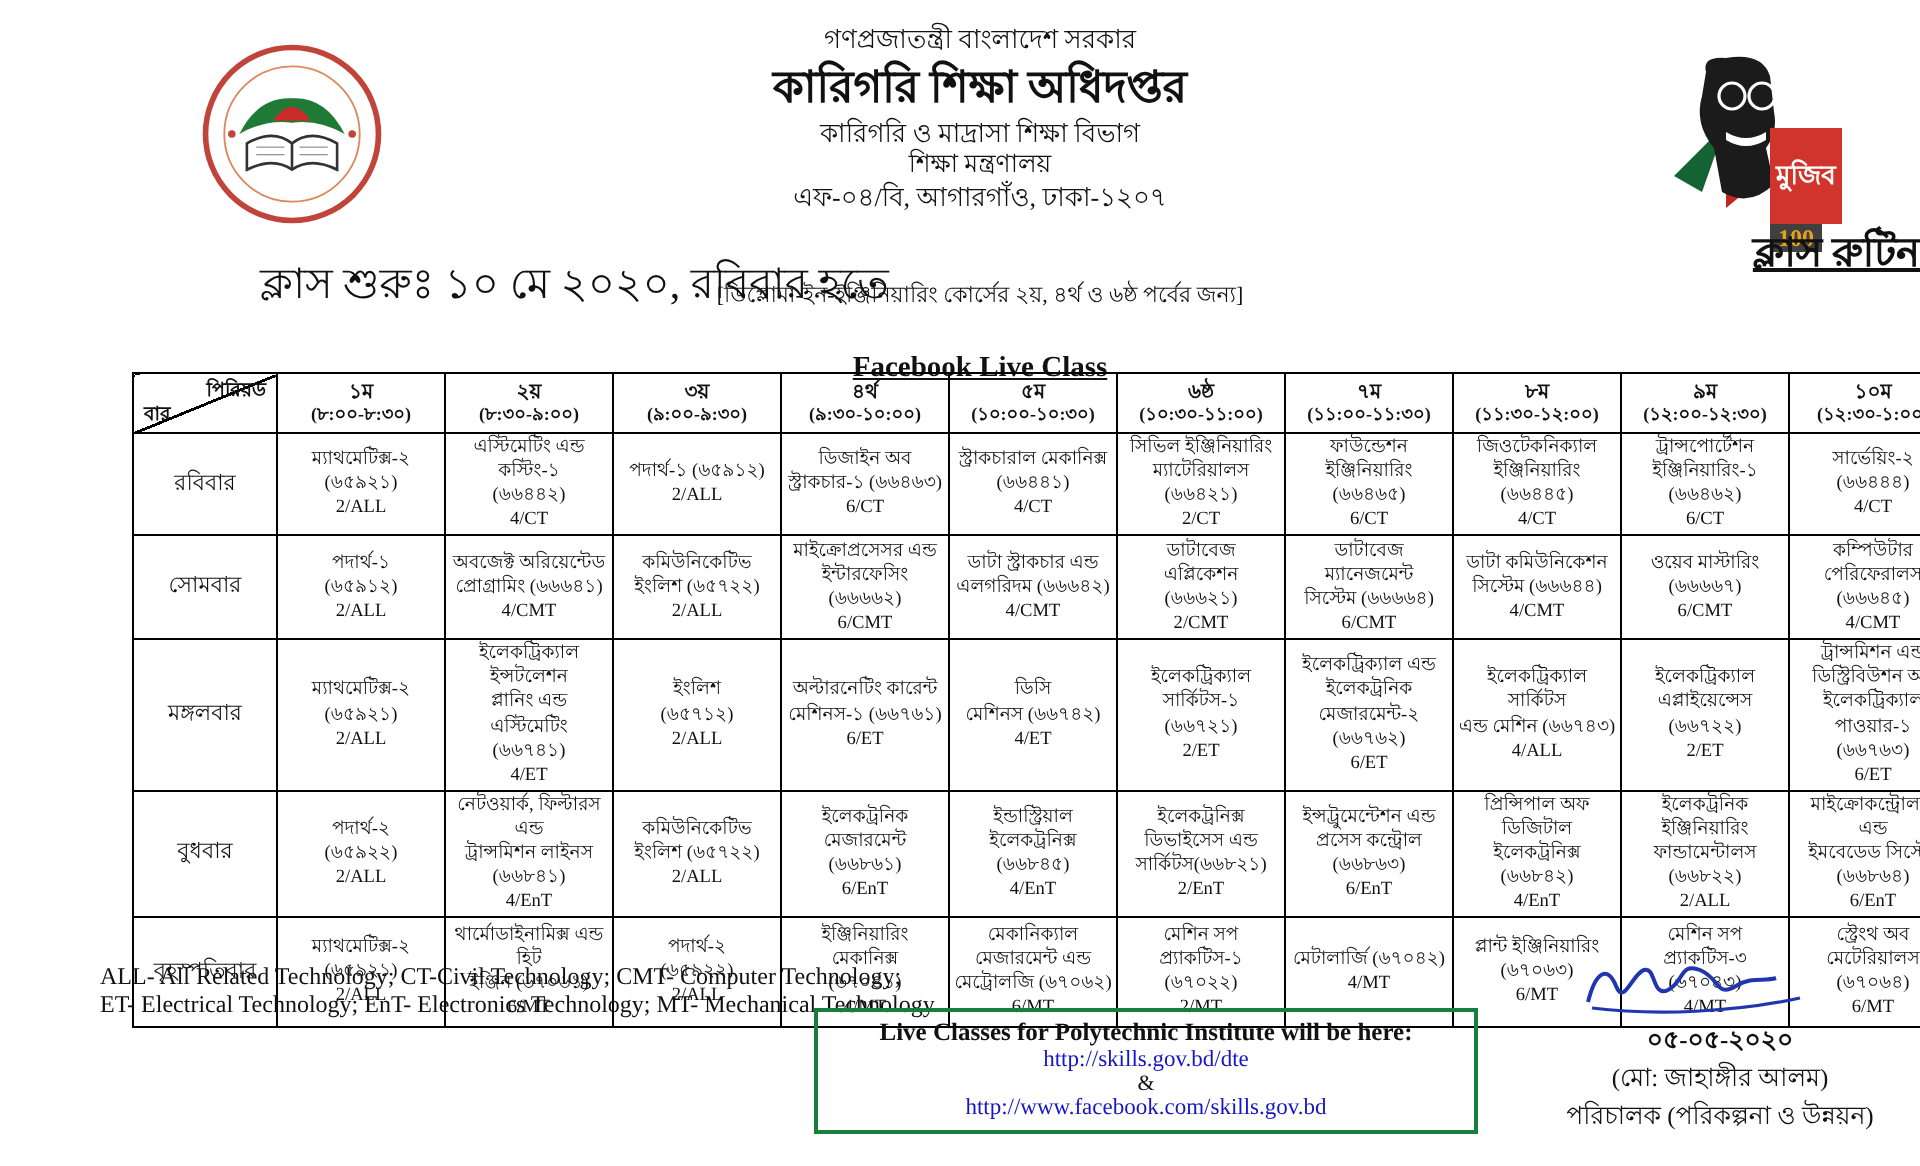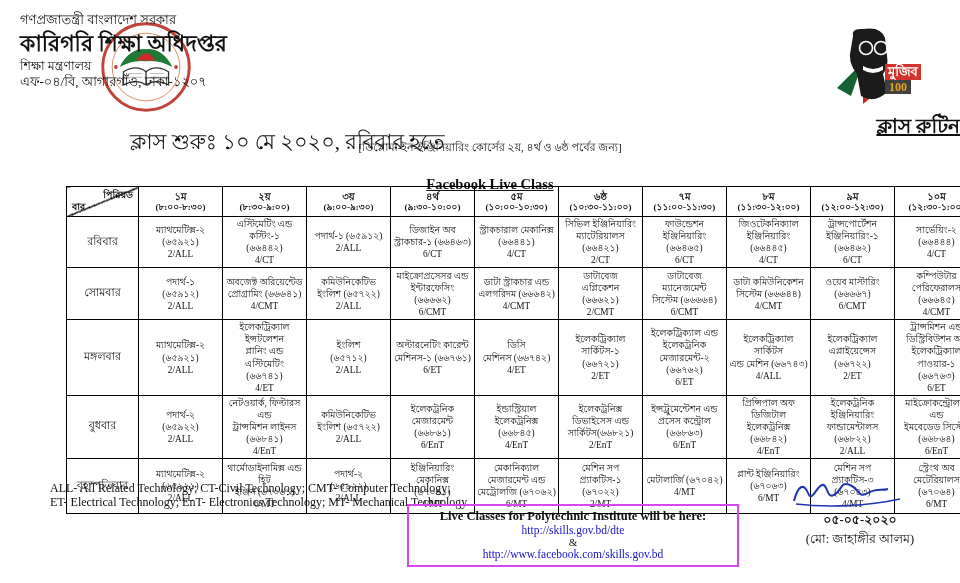--- a/index.html
+++ b/index.html
@@ -1,30 +1,30 @@
 <!DOCTYPE html>
 <html><head>
 <meta charset="utf-8">
 <style>
   html,body{margin:0;padding:0;background:#e8e8e8;}
   .page{position:relative;width:960px;height:583px;background:#ffffff;margin:0 auto;
         font-family:"Liberation Serif","DejaVu Serif",serif;color:#111;overflow:hidden;}
 
   
-  .letterhead{position:absolute;left:20px;right:0;top:12px;line-height:1.25;}
+  .letterhead{position:absolute;left:20px;right:0;top:12px;text-align:center;line-height:1.25;}
   .lh-gov{font-size:13px;}
   .lh-dir{font-size:22px;font-weight:bold;margin:2px 0 1px;}
   .lh-div{font-size:13px;}
   .lh-min{font-size:12.5px;}
   .lh-addr{font-size:13px;}
 
   .logo-left{position:absolute;left:99px;top:20px;width:94px;height:94px;}
   .logo-right{position:absolute;left:833px;top:26px;width:122px;height:88px;}
   .mujib-wrap{position:absolute;left:52px;top:38px;display:flex;flex-direction:column;}
-  .mujib-red{background:#d0342c;color:#fff;font-size:13px;font-weight:bold;padding:0 3px;line-height:1.2;}
+  .mujib-red{background:#d0342c;color:#fff;font-size:13px;font-weight:bold;padding:16px 3px;line-height:1.2;}
   .mujib-100{color:#e8a11b;background:#404040;font-size:12px;font-weight:bold;padding:0 4px;line-height:1.2;align-self:flex-start;}
 
   
   .start-text{position:absolute;left:94px;top:126px;font-size:21px;font-weight:normal;margin-left:36px;}
   .routine-title{position:absolute;left:12px;right:0;top:111px;text-align:right;
                  font-size:20px;font-weight:bold;text-decoration:underline;}
   .routine-sub{position:absolute;left:20px;right:0;top:139px;text-align:center;font-size:11px;font-weight:normal;}
   .fb-live{position:absolute;left:20px;right:0;top:156px;text-align:center;font-size:14.5px;font-weight:bold;text-decoration:underline;margin-top:20px;}
 
   
@@ -39,21 +39,21 @@
   td.day-cell{font-size:11px;}
   td.subject-cell{font-size:9.3px;line-height:1.3;white-space:pre-line;}
   tbody tr:nth-child(1){height:45px;}
   tbody tr:nth-child(2){height:52px;}
   tbody tr:nth-child(3){height:55px;}
   tbody tr:nth-child(4){height:58px;}
   tbody tr:nth-child(5){height:55px;}
 
   
   .legend{position:absolute;left:50px;top:481px;font-size:12px;line-height:1.18;}
-  .live-box{position:absolute;left:407px;top:504px;width:320px;border:2px solid #d946ef;
+  .live-box{position:absolute;left:407px;top:504px;width:320px;border:2px solid #15803d;
             text-align:center;padding:3px 4px 5px;}
   .lb-head{font-size:12.5px;font-weight:bold;}
   .lb-link{display:block;font-size:11.5px;color:#1515c8;text-decoration:none;cursor:pointer;}
   .lb-amp{font-size:11px;}
   .signature-svg{position:absolute;left:788px;top:477px;width:118px;height:34px;}
   .sign-block{position:absolute;left:762px;top:511px;width:196px;text-align:center;font-size:12.5px;line-height:1.5;}
   .s-date{font-weight:bold;}
 </style>
 </head>
 <body>
@@ -71,20 +71,21 @@
     <line x1="50" y1="55" x2="50" y2="69" stroke="#333" stroke-width="1.4"></line>
     <line x1="31" y1="57" x2="46" y2="57" stroke="#999" stroke-width=".7"></line>
     <line x1="54" y1="57" x2="69" y2="57" stroke="#999" stroke-width=".7"></line>
     <line x1="31" y1="61" x2="46" y2="61" stroke="#999" stroke-width=".7"></line>
     <line x1="54" y1="61" x2="69" y2="61" stroke="#999" stroke-width=".7"></line>
   </svg>
 
   <div class="letterhead">
     <div class="lh-gov">গণপ্রজাতন্ত্রী বাংলাদেশ সরকার</div>
     <div class="lh-dir">কারিগরি শিক্ষা অধিদপ্তর</div>
+    <div class="lh-div">কারিগরি ও মাদ্রাসা শিক্ষা বিভাগ</div>
     <div class="lh-min">শিক্ষা মন্ত্রণালয়</div>
     <div class="lh-addr">এফ-০৪/বি, আগারগাঁও, ঢাকা-১২০৭</div>
   </div>
 
   <div class="logo-right">
     <svg viewBox="0 0 122 88" width="122" height="88" style="position:absolute;left:0;top:0;">
       <path d="M4 62 L30 36 L18 70 Z" fill="#156232"></path>
       <path d="M30 36 L52 60 L30 78 Z" fill="#c2271f"></path>
       <path d="M20 10 Q18 2 30 3 Q48 0 52 12 L54 30 Q56 40 50 48 L54 66 Q42 78 28 70 L24 48 Q14 36 18 22 Z" fill="#1b1b1b"></path>
       <circle cx="33" cy="22" r="6.5" fill="none" stroke="#fff" stroke-width="1.6"></circle>
@@ -349,15 +350,16 @@
   </div>
 
   <svg class="signature-svg" viewBox="0 0 118 34">
     <path d="M6 24 C10 8 16 6 20 16 C24 26 28 10 34 8 C40 6 38 22 46 18 C54 14 52 4 62 8 C72 12 70 22 80 16 C88 11 94 14 100 12" fill="none" stroke="#2036b0" stroke-width="2"></path>
     <path d="M8 27 C40 31 80 29 112 22" fill="none" stroke="#2036b0" stroke-width="1.6"></path>
   </svg>
 
   <div class="sign-block">
     <div class="s-date">০৫-০৫-২০২০</div>
     <div>(মো: জাহাঙ্গীর আলম)</div>
+    <div>পরিচালক (পরিকল্পনা ও উন্নয়ন)</div>
   </div>
 
 </div>
 
 </body></html>

